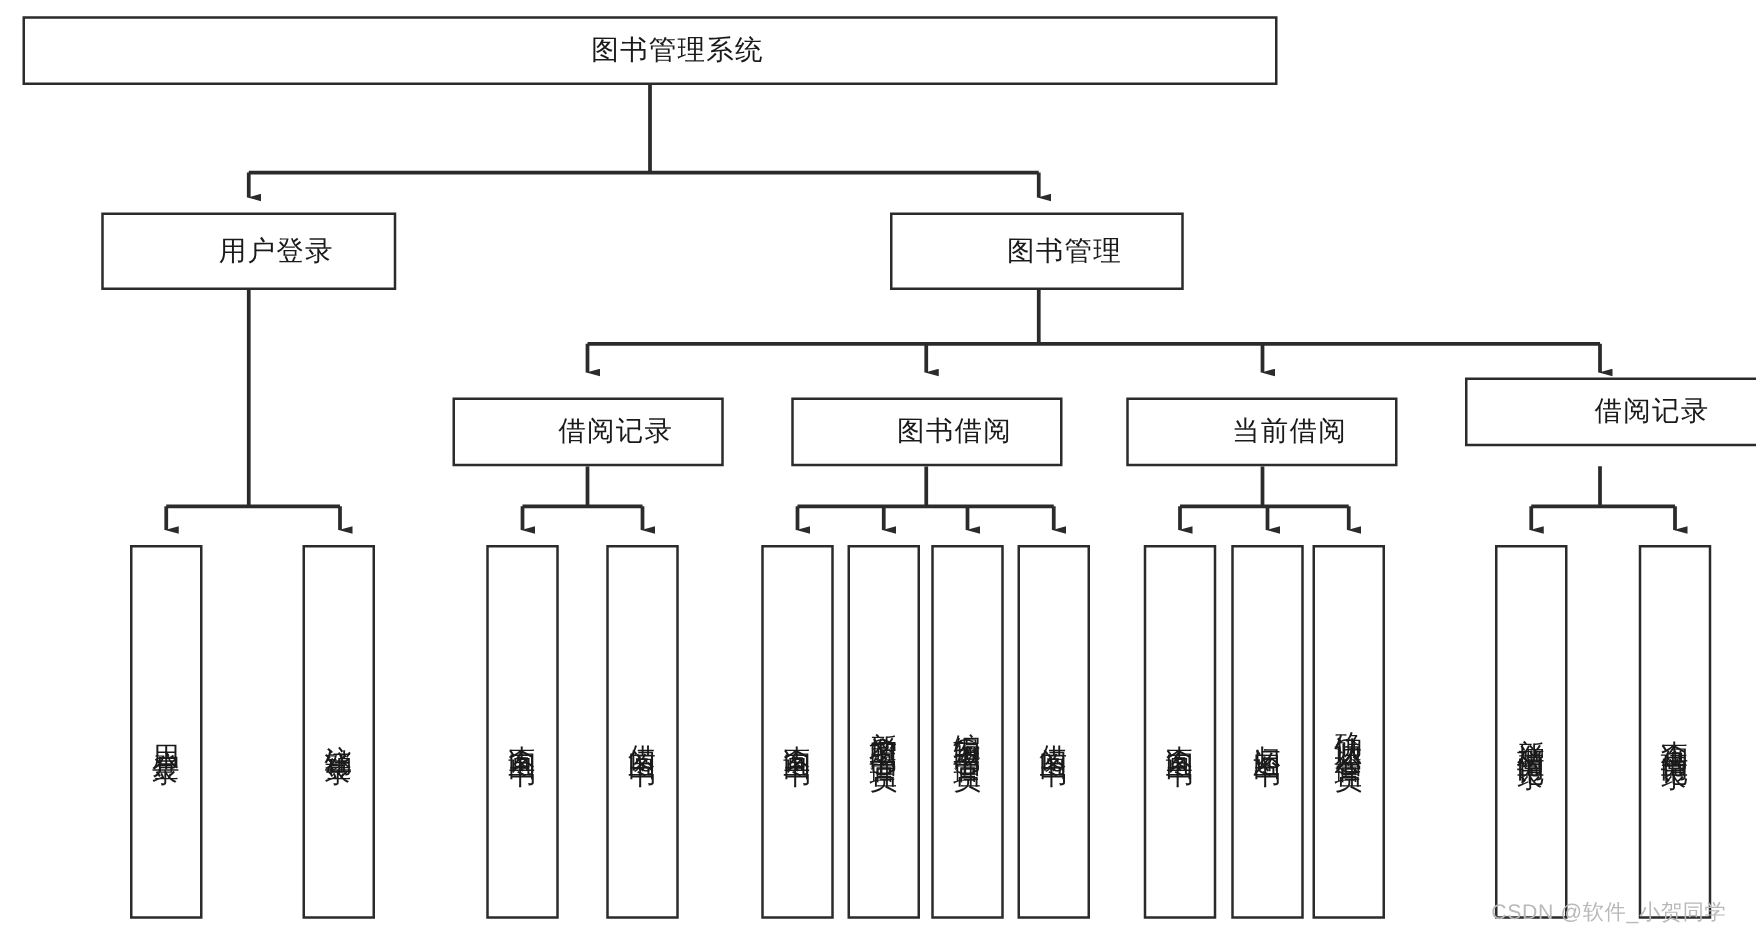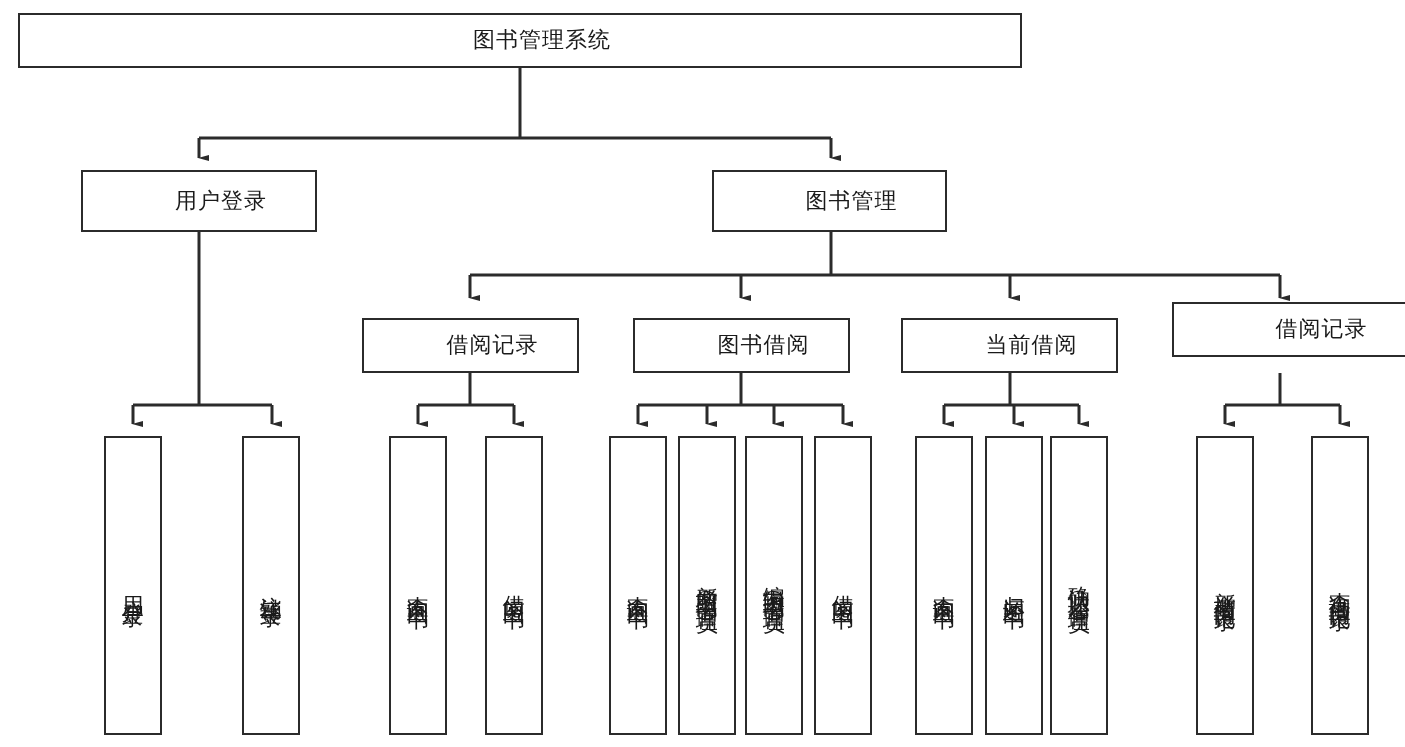--- a/index.html
+++ b/index.html
@@ -179,14 +179,15 @@
     <span class="vlabel">确认归还（管理员）</span>
   </div>
 
   <div class="node vert" style="left:1196px; top:436px; width:58px; height:299px;">
     <span class="vlabel">新增借阅记录</span>
   </div>
   <div class="node vert" style="left:1311px; top:436px; width:58px; height:299px;">
     <span class="vlabel">查询借阅记录</span>
   </div>
 
+  <div class="watermark" style="left:1193px; top:718px;">CSDN @软件_小贺同学</div>
 
 </div>
 
 </body></html>

